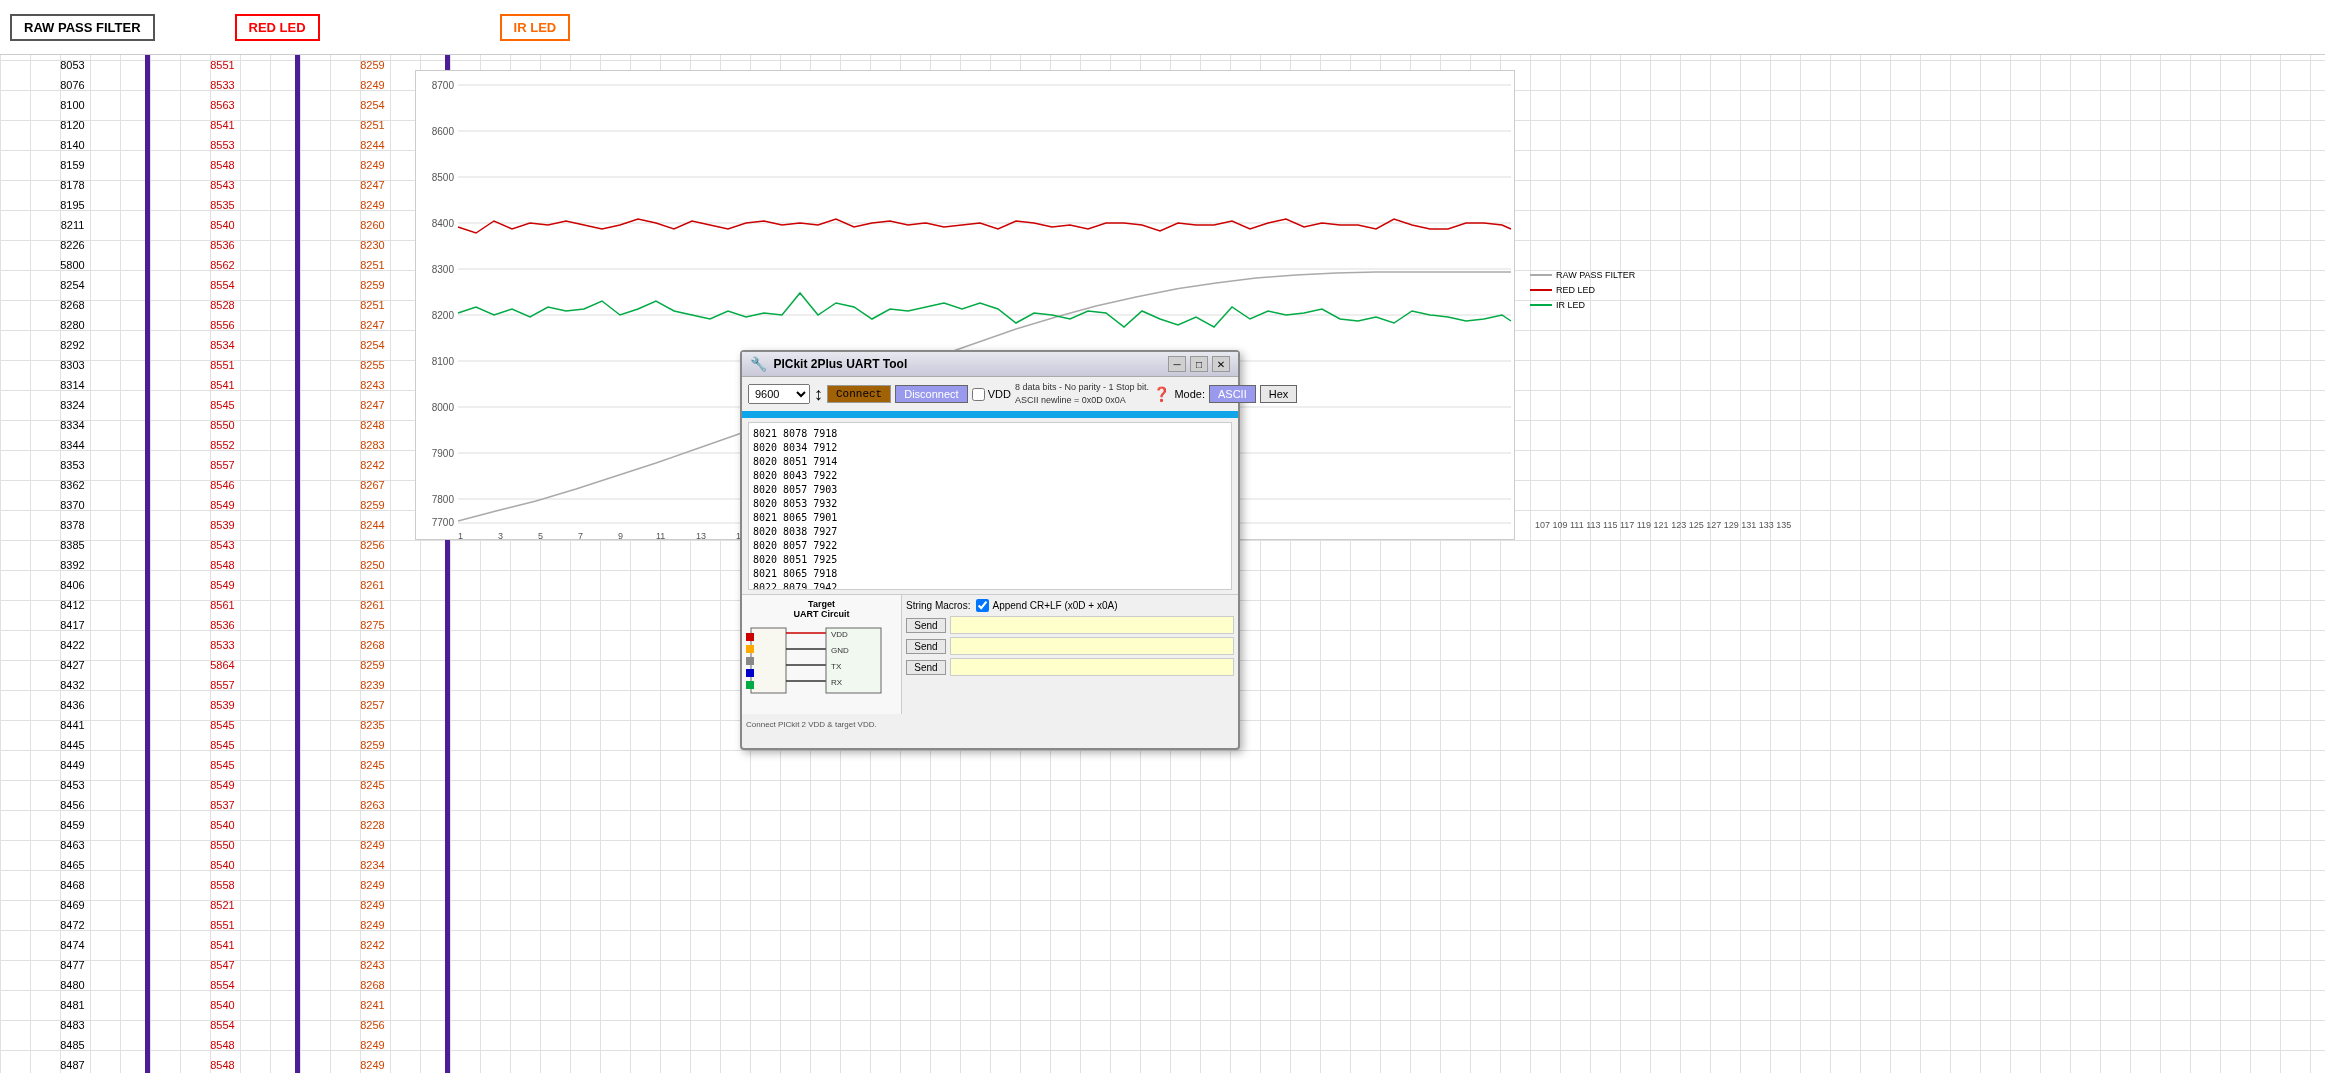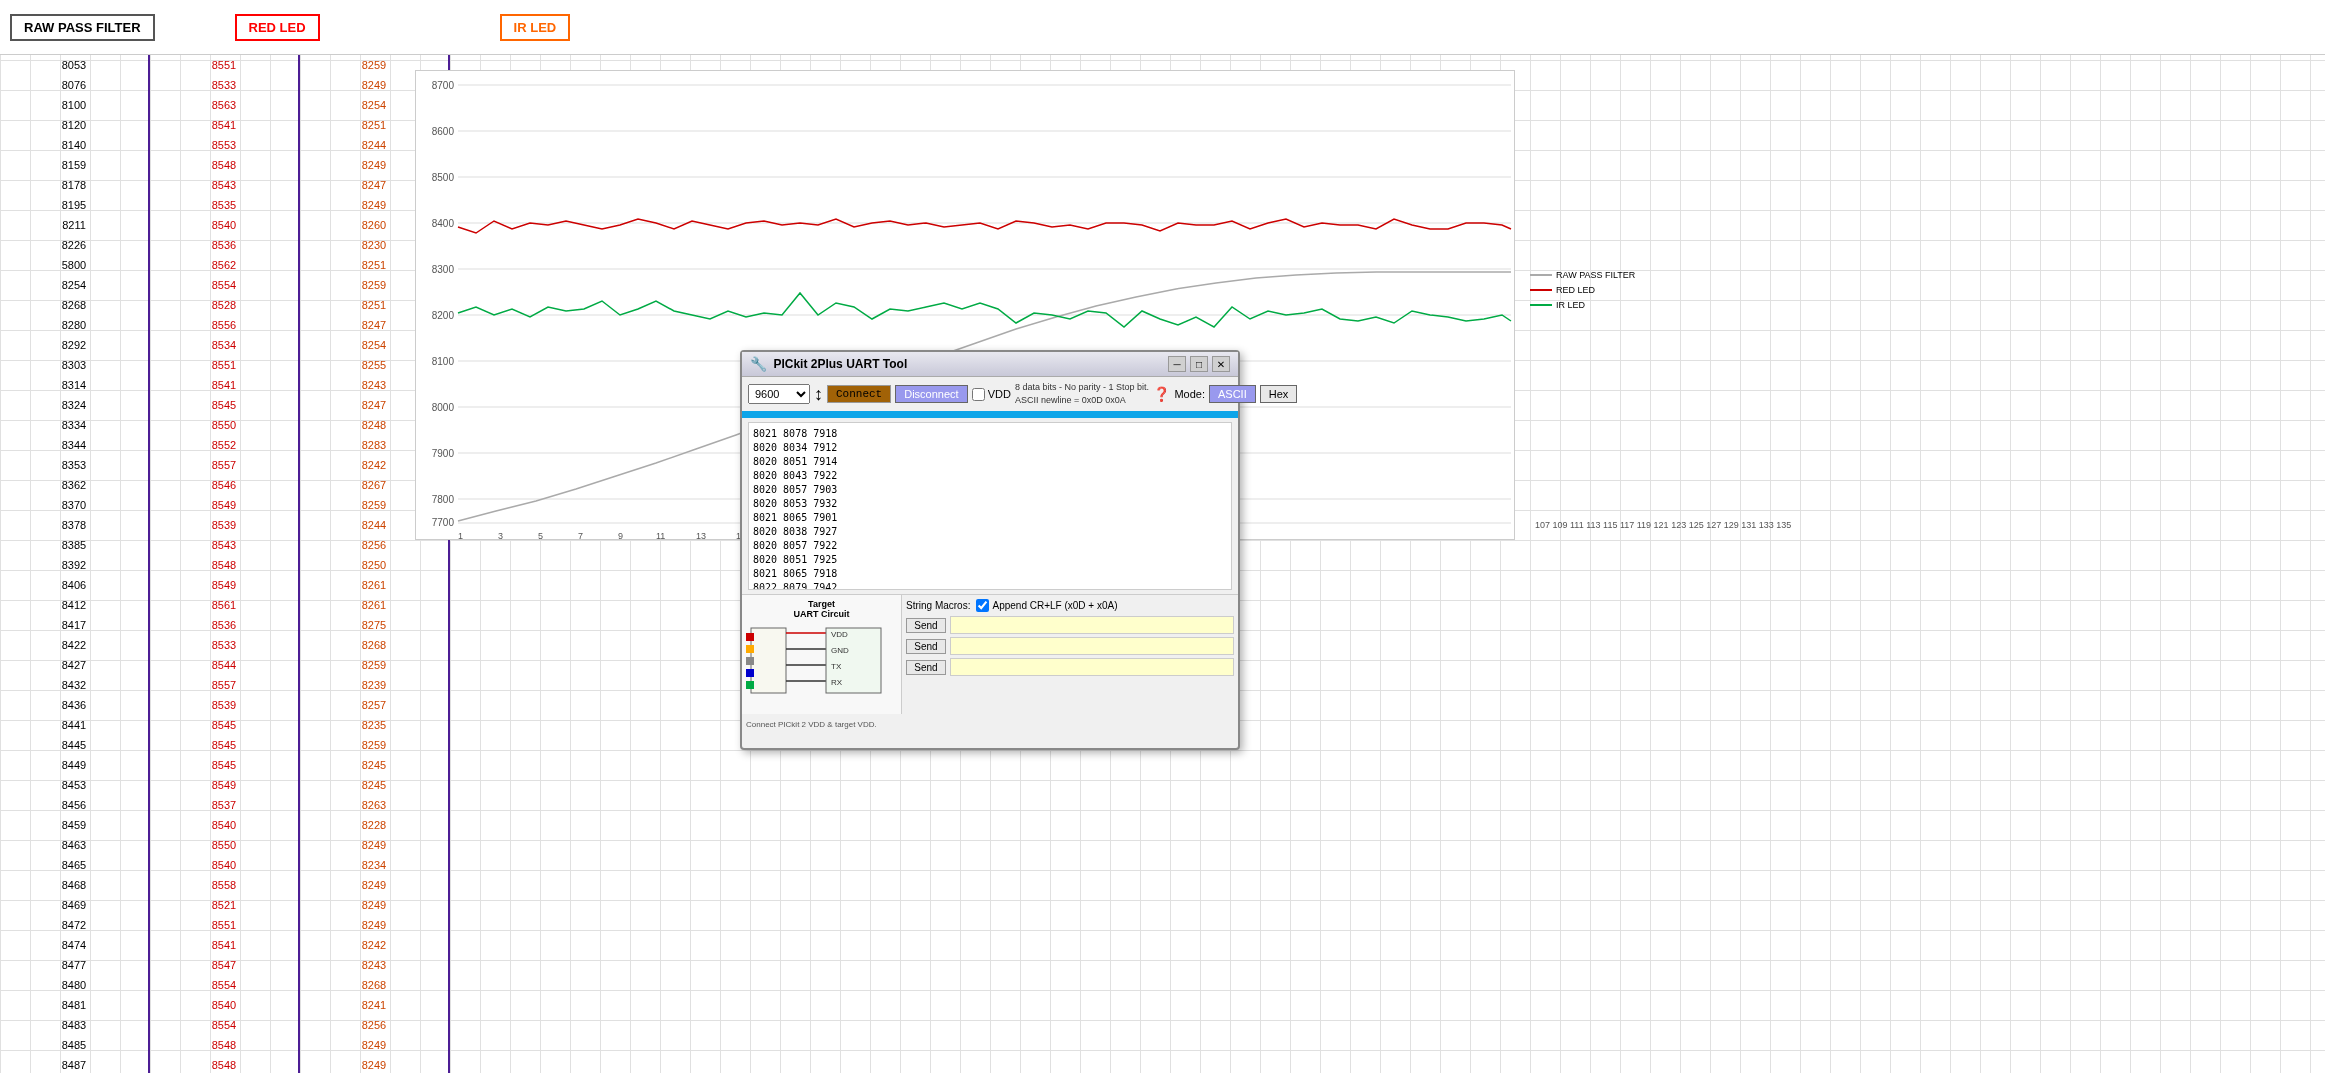--- a/index.html
+++ b/index.html
@@ -47,21 +47,21 @@
       width: 450px;
       bottom: 0;
       display: flex;
       z-index: 5;
       overflow: hidden;
     }
 
     .data-col {
       width: 150px;
       overflow-y: auto;
-      border-right: 2px solid #4c1d95;
+      border-right: 5px solid #4c1d95;
     }
 
     .data-val {
       text-align: center;
       padding: 2px 4px;
       font-size: 11px;
       line-height: 16px;
     }
     .data-val.raw { color: #000; }
     .data-val.red { color: #cc0000; }
@@ -369,21 +369,21 @@
       <div class="data-val red">8557</div>
       <div class="data-val red">8546</div>
       <div class="data-val red">8549</div>
       <div class="data-val red">8539</div>
       <div class="data-val red">8543</div>
       <div class="data-val red">8548</div>
       <div class="data-val red">8549</div>
       <div class="data-val red">8561</div>
       <div class="data-val red">8536</div>
       <div class="data-val red">8533</div>
-      <div class="data-val red">8544</div>
+      <div class="data-val red">5864</div>
       <div class="data-val red">8557</div>
       <div class="data-val red">8539</div>
       <div class="data-val red">8545</div>
       <div class="data-val red">8545</div>
       <div class="data-val red">8545</div>
       <div class="data-val red">8549</div>
       <div class="data-val red">8537</div>
       <div class="data-val red">8540</div>
       <div class="data-val red">8550</div>
       <div class="data-val red">8540</div>

